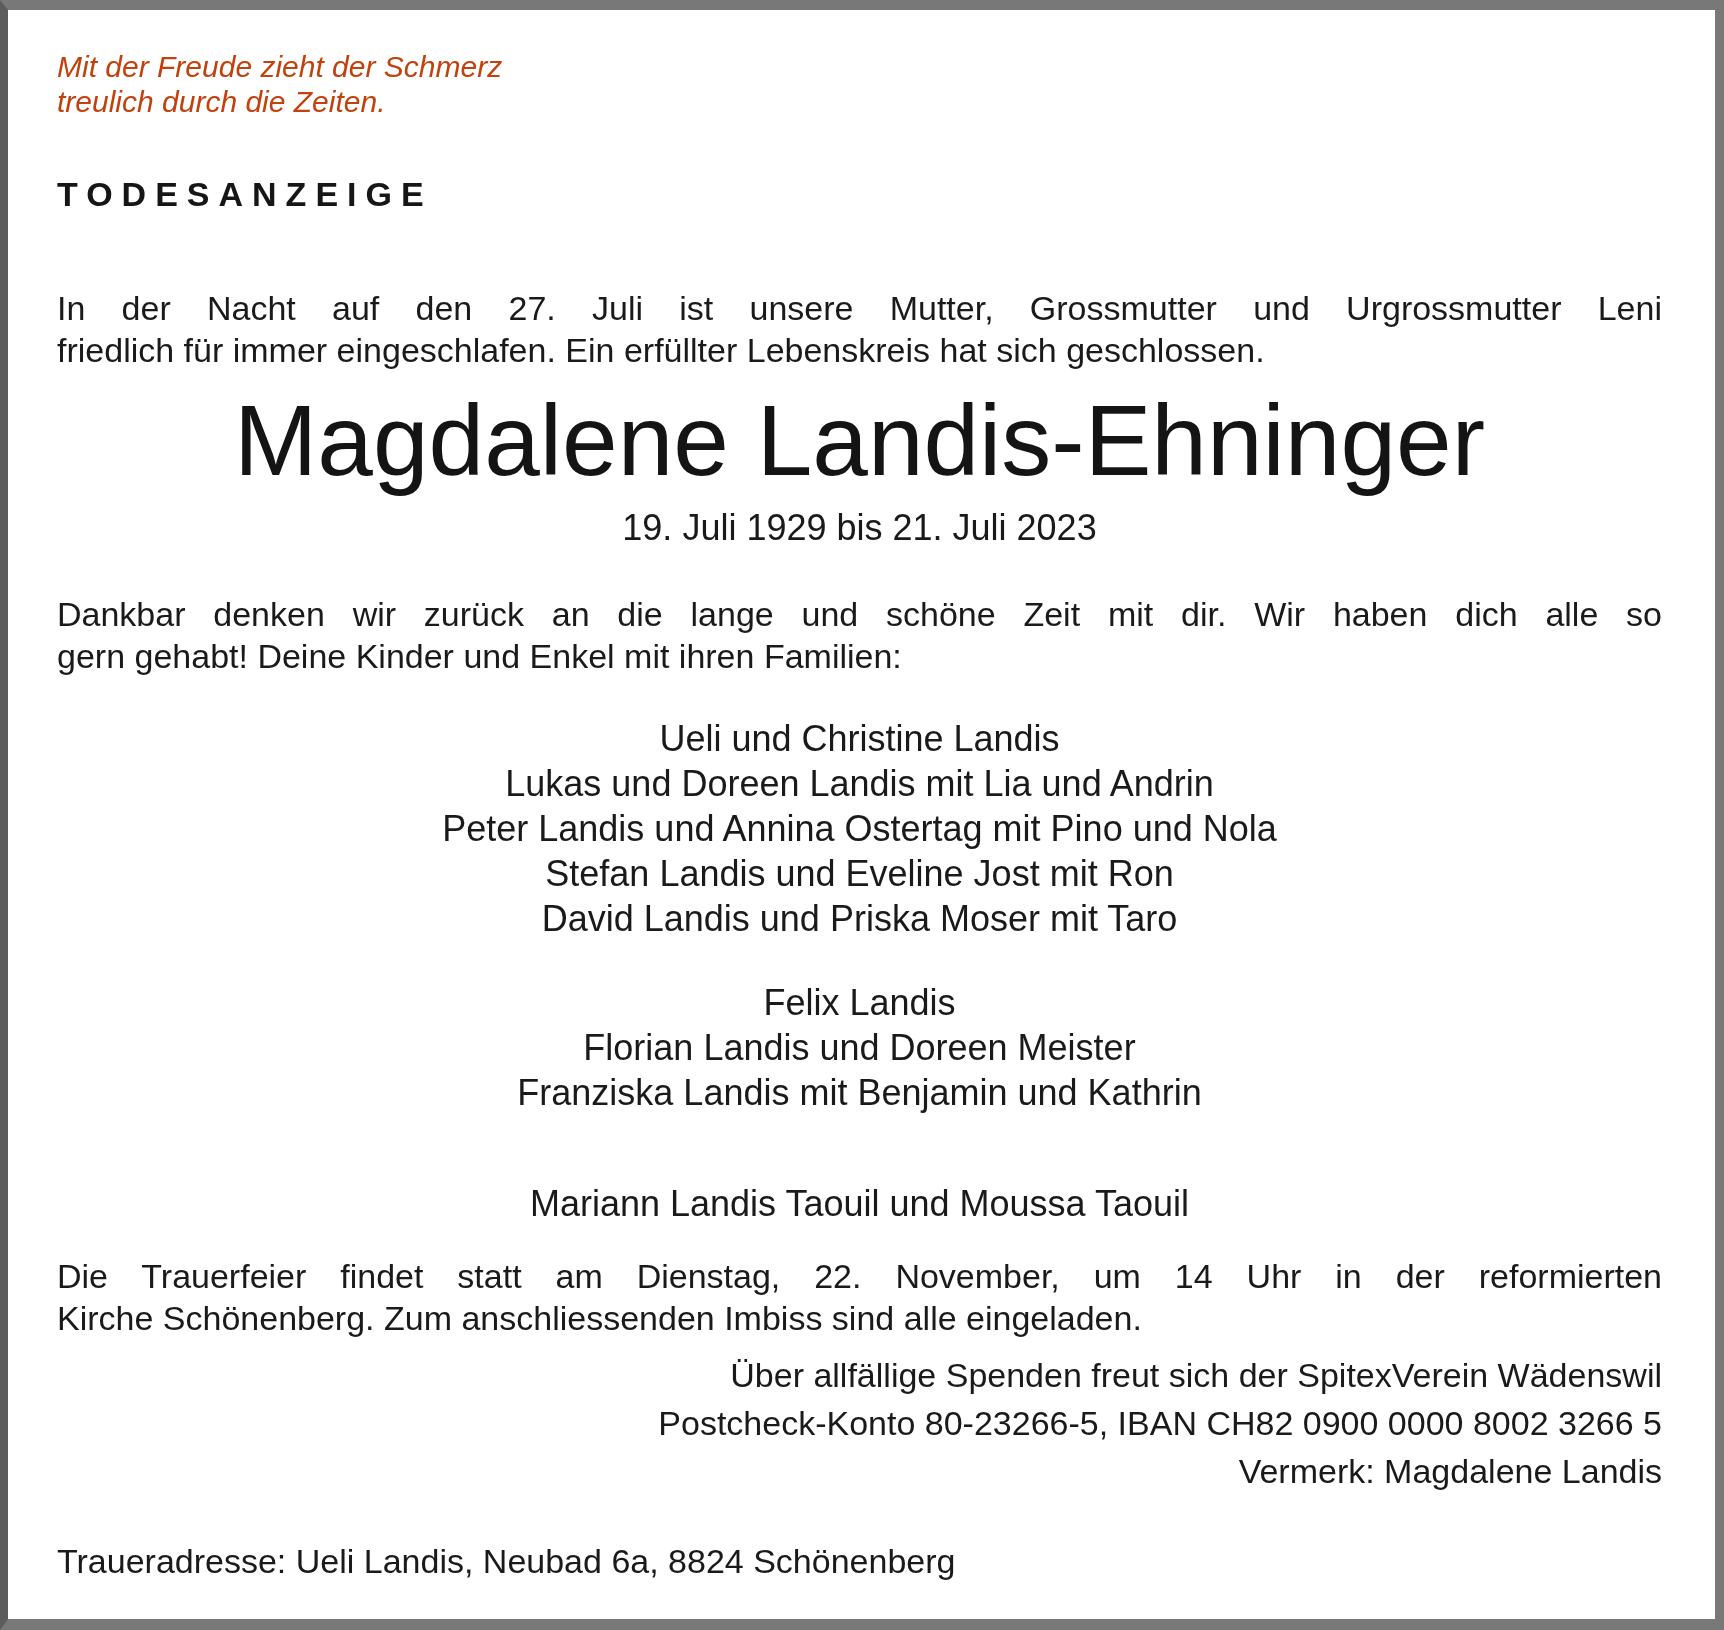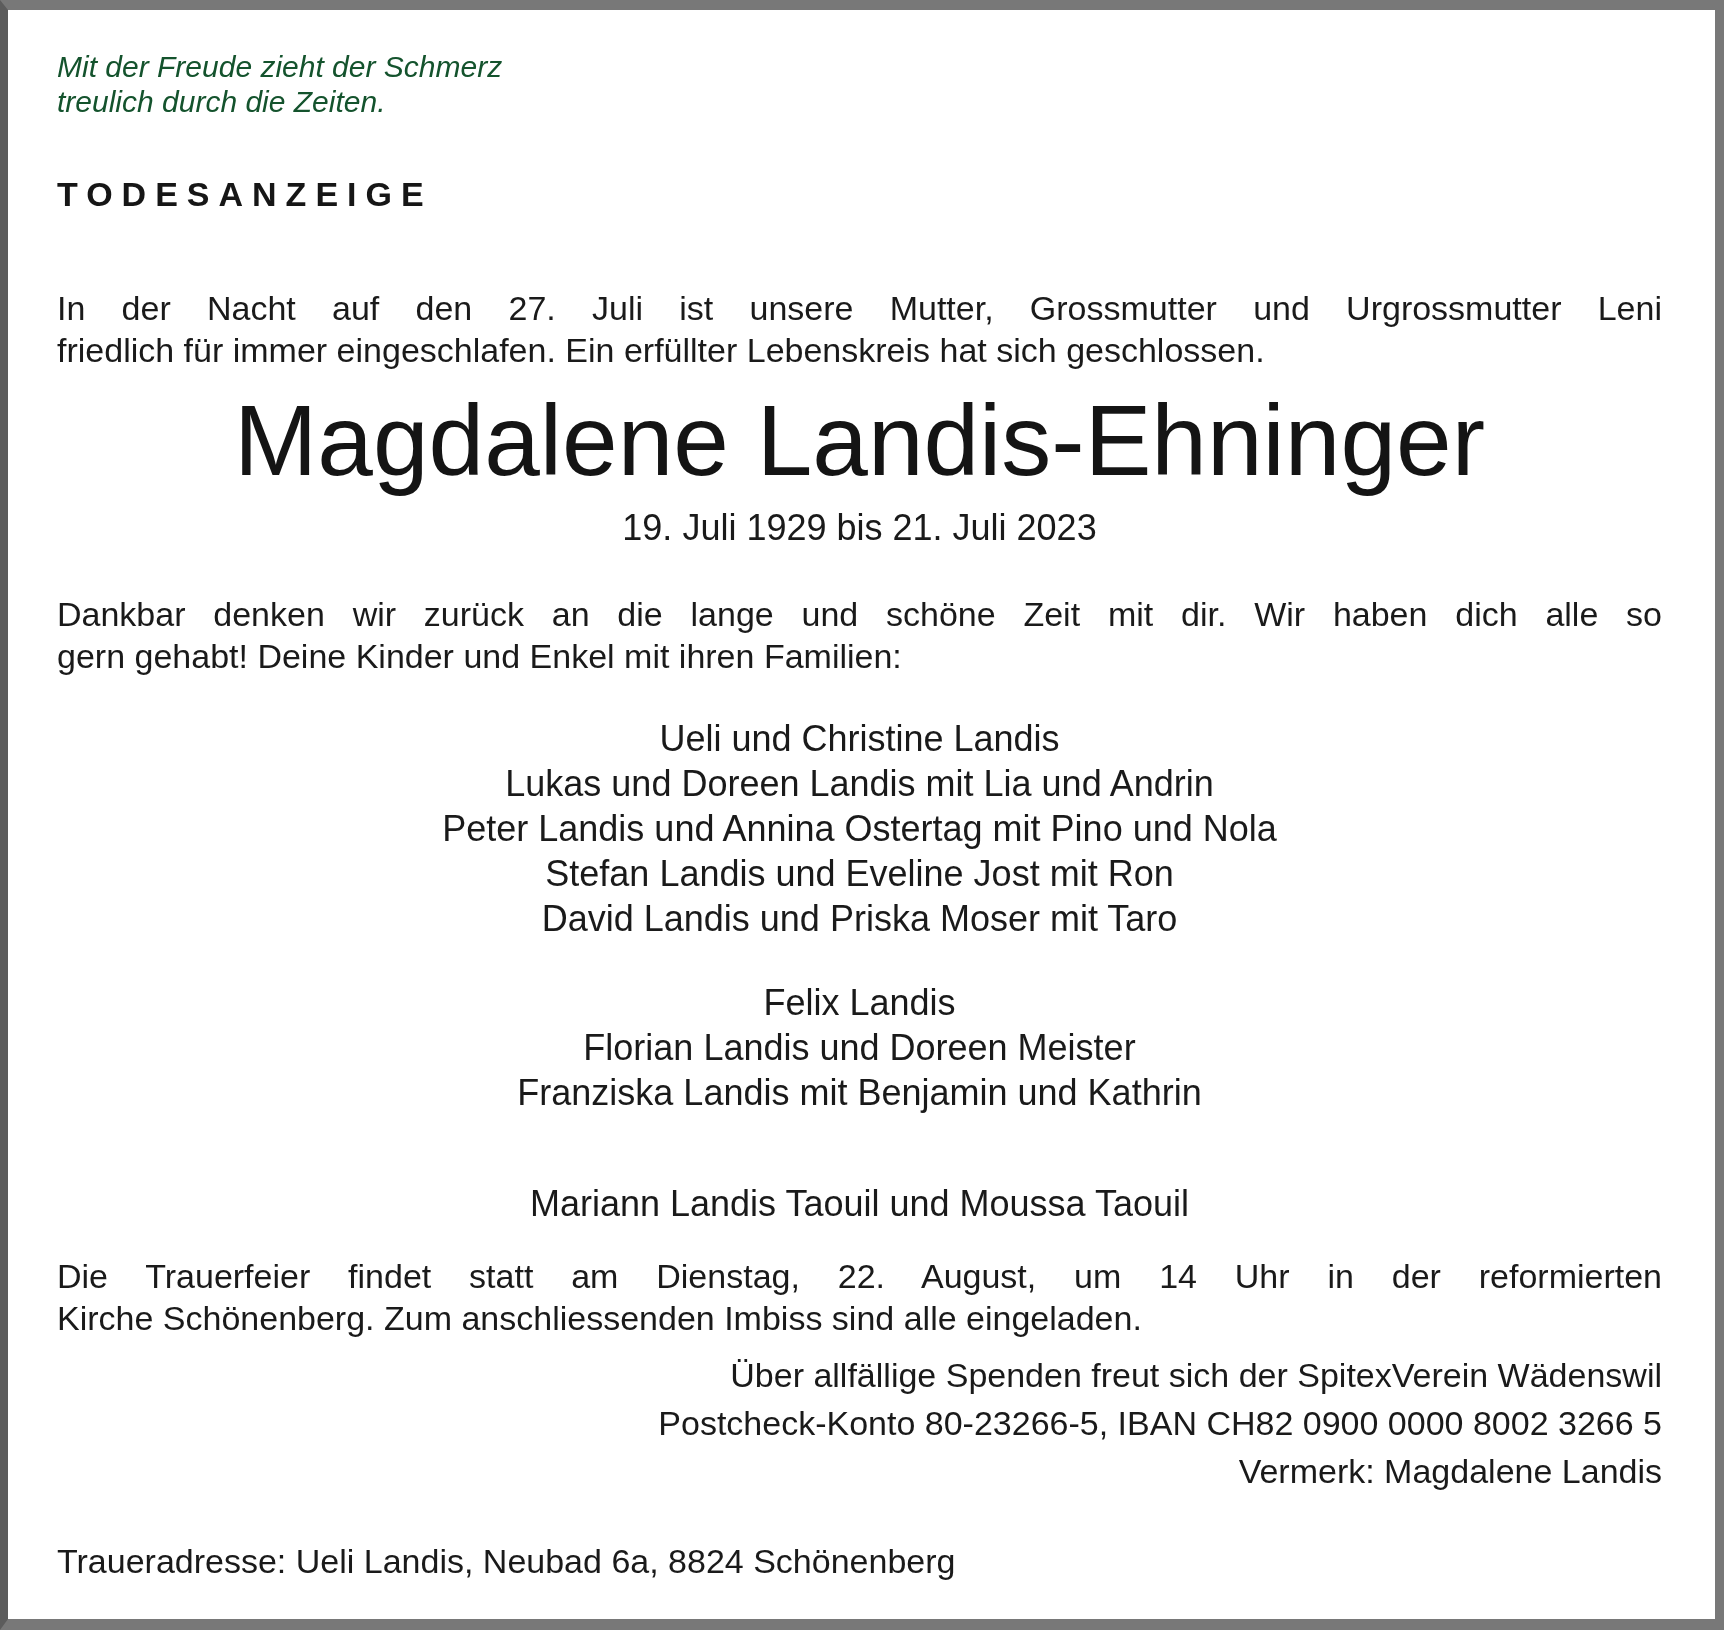--- a/index.html
+++ b/index.html
@@ -21,21 +21,21 @@
     height: 100%;
     padding: 0 53px 0 49px;
     font-family: "Liberation Sans", sans-serif;
     color: #1a1a1a;
   }
   .epigraph {
     margin-top: 39px;
     font-style: italic;
     font-size: 30px;
     line-height: 35px;
-    color: #14532d;
+    color: #c2410c;
   }
   .kicker {
     margin-top: 56px;
     text-align: left;
     font-size: 34px;
     font-weight: 700;
     letter-spacing: 9px;
     color: #161616;
   }
   .para { font-size: 34px; line-height: 42px; }
@@ -119,21 +119,21 @@
       <div>Felix Landis</div>
       <div>Florian Landis und Doreen Meister</div>
       <div>Franziska Landis mit Benjamin und Kathrin</div>
     </div>
 
     <div class="family-group group-3">
       <div>Mariann Landis Taouil und Moussa Taouil</div>
     </div>
 
     <div class="para funeral">
-      <div class="jline">Die Trauerfeier findet statt am Dienstag, 22. August, um 14 Uhr in der reformierten</div>
+      <div class="jline">Die Trauerfeier findet statt am Dienstag, 22. November, um 14 Uhr in der reformierten</div>
       <div class="lline">Kirche Schönenberg. Zum anschliessenden Imbiss sind alle eingeladen.</div>
     </div>
 
     <div class="donations">
       <div>Über allfällige Spenden freut sich der SpitexVerein Wädenswil</div>
       <div>Postcheck-Konto 80-23266-5, IBAN CH82 0900 0000 8002 3266 5</div>
       <div>Vermerk: Magdalene Landis</div>
     </div>
 
     <div class="address">Traueradresse: Ueli Landis, Neubad 6a, 8824 Schönenberg</div>

